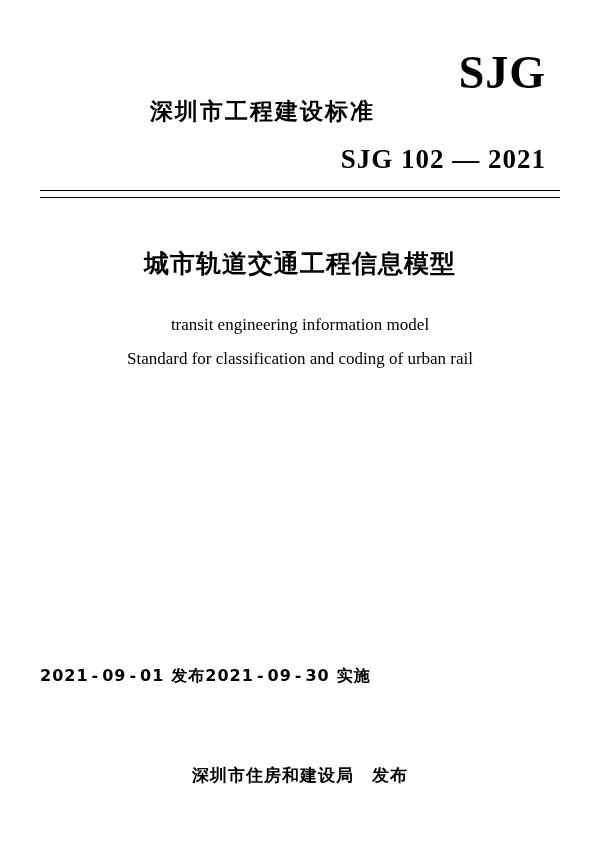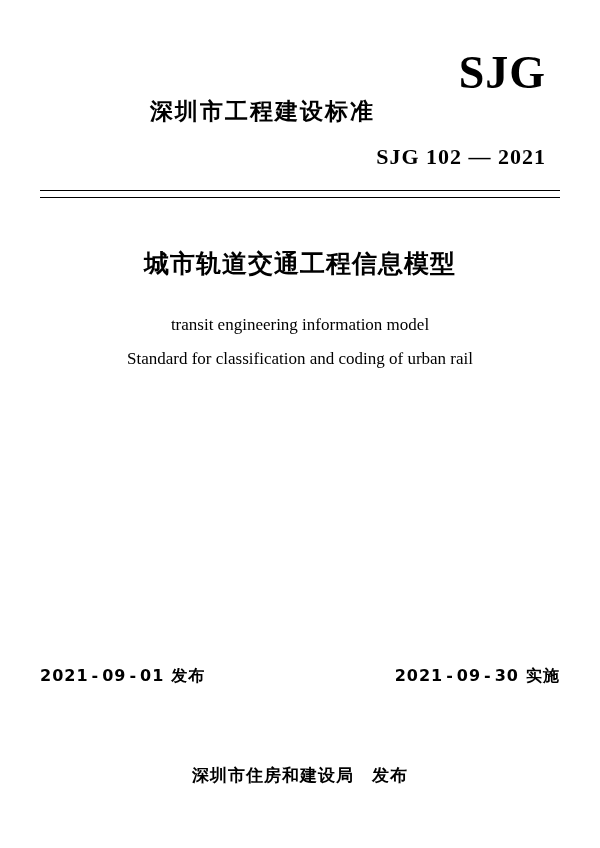--- a/index.html
+++ b/index.html
@@ -47,21 +47,21 @@
     font-weight: bold;
     font-size: 23px;
     letter-spacing: 2px;
   }
   .std-number {
     position: absolute;
     right: 14px;
     top: 110px;
     font-family: "Liberation Serif", serif;
     font-weight: bold;
-    font-size: 22px;
+    font-size: 27px;
     letter-spacing: 1px;
   }
 
   .rule {
     border: 0;
     border-top: 1.6px solid #000;
     margin: 0;
   }
   .rule-top { margin-top: 6px; }
   .rule-bottom { margin-top: 6px; }
@@ -85,25 +85,24 @@
     line-height: 2.0;
   }
 
   
   .dates {
     position: absolute;
     left: 40px;
     right: 40px;
     top: 632px;
     display: flex;
-    justify-content: space-between;
+    justify-content: flex-start;
     font-family: "DejaVu Sans", sans-serif;
     font-weight: bold;
     font-size: 16px;
-    gap: 16px;
   }
   .date-item { white-space: nowrap; letter-spacing: 1px; }
   .date-item .sep { margin: 0 3px; }
   .date-item .word { margin-left: 7px; }
 
   
   .publisher {
     position: absolute;
     left: 0;
     right: 0;

